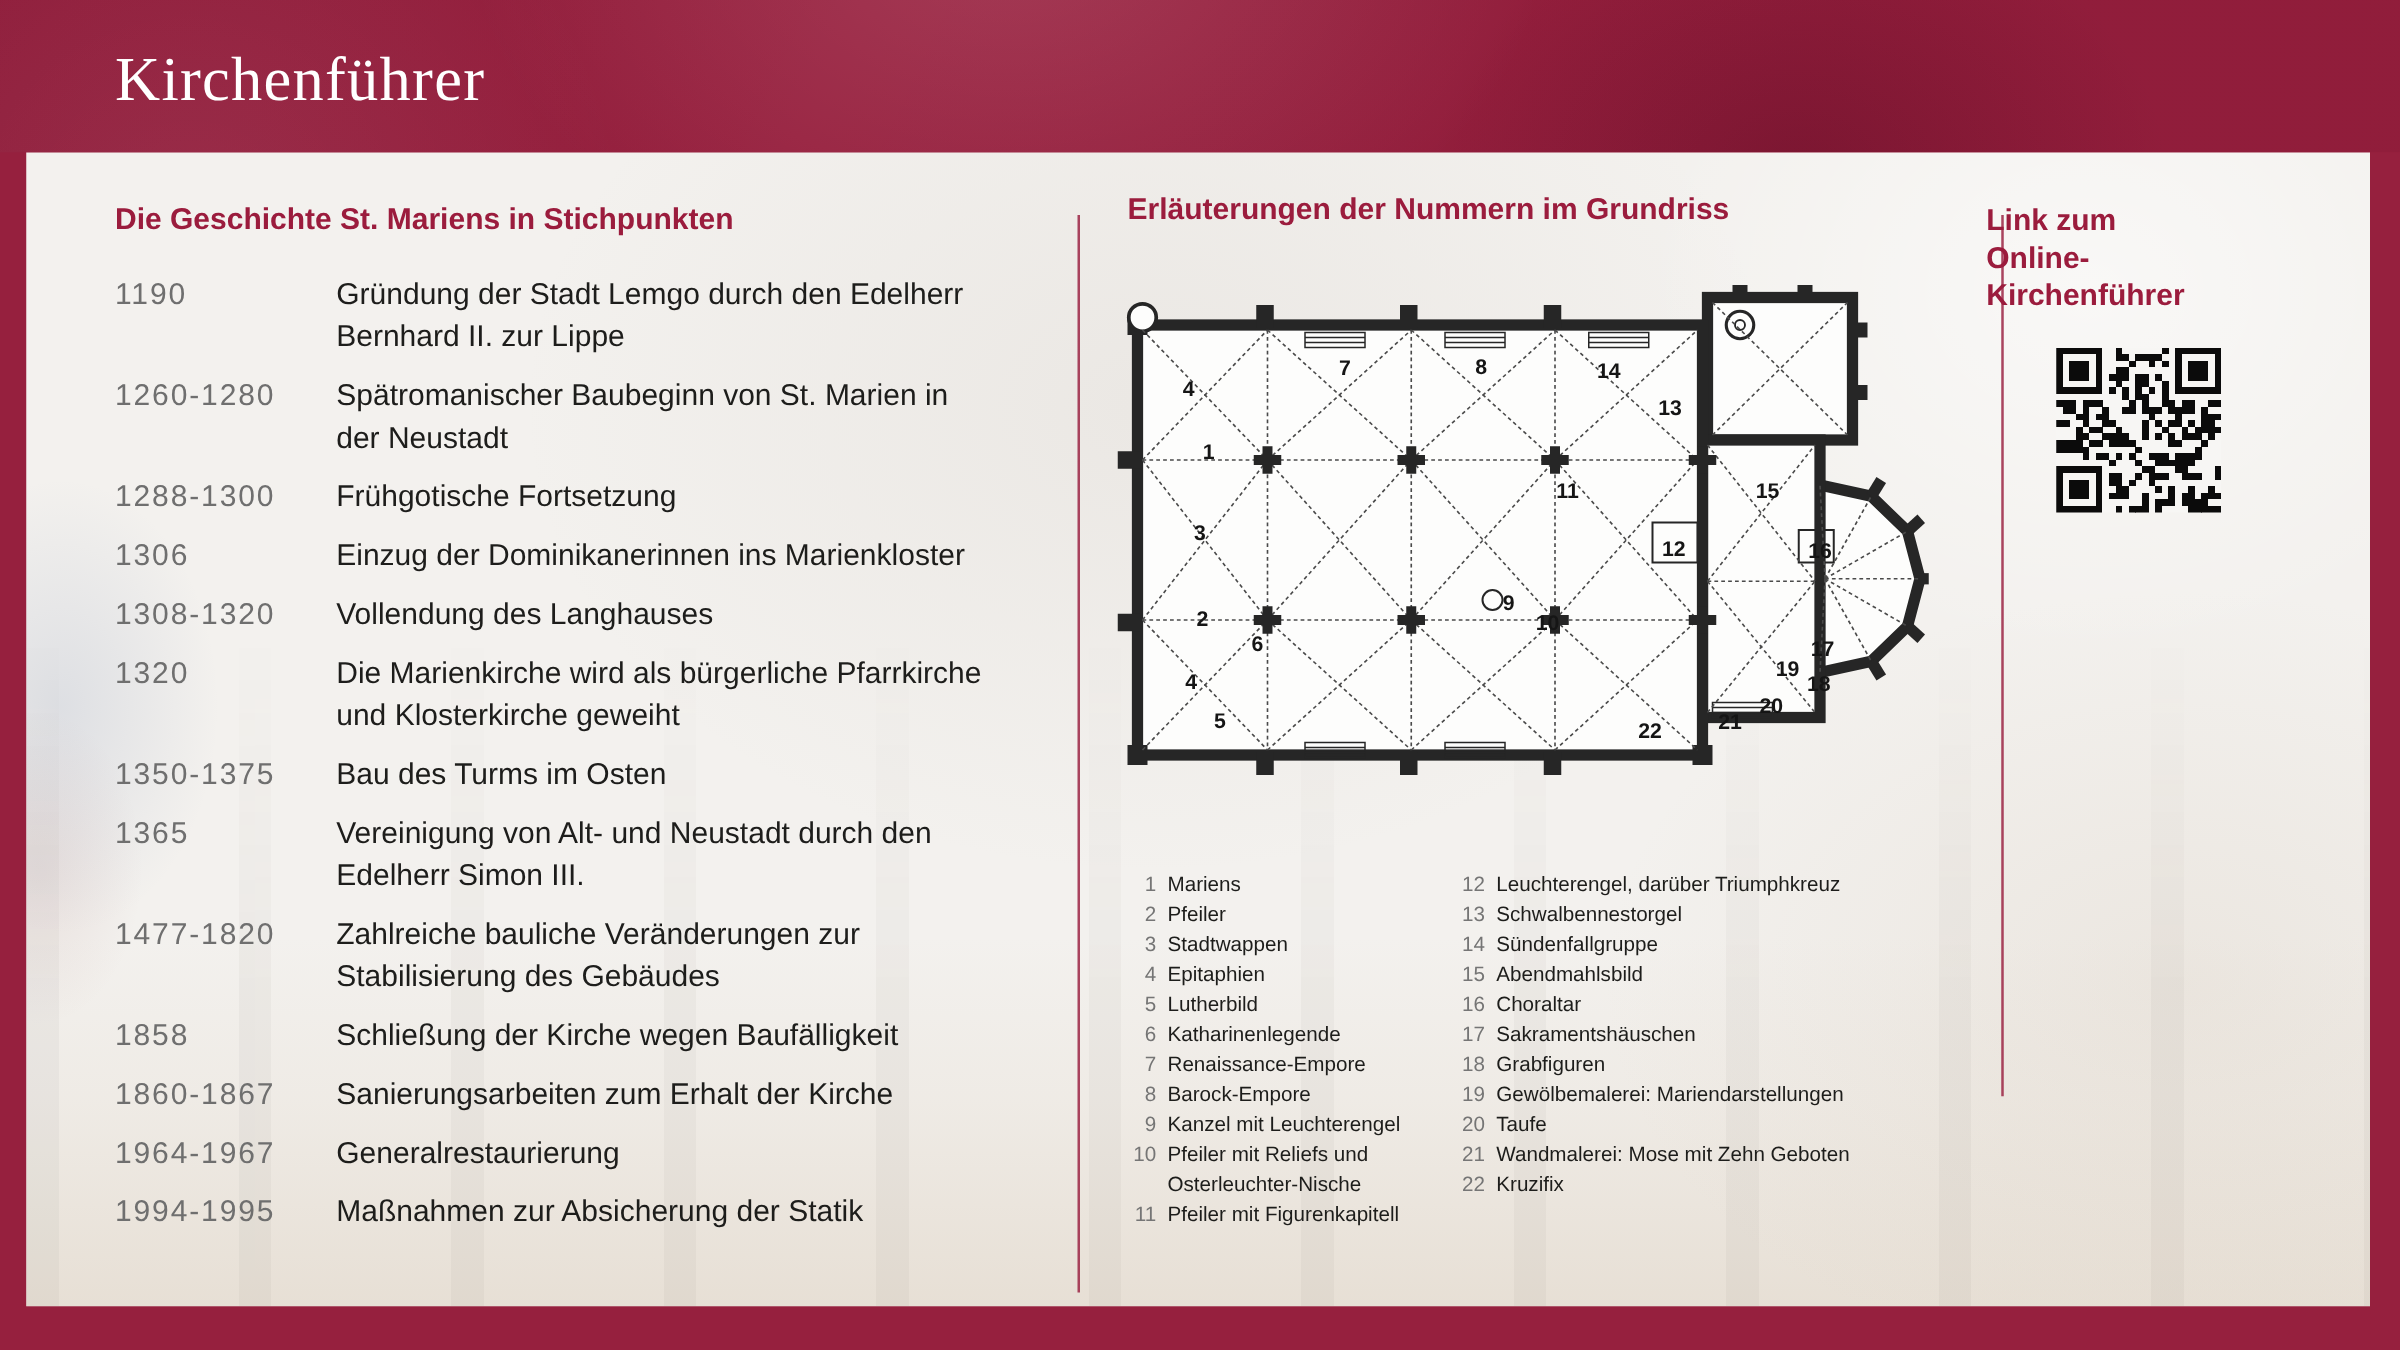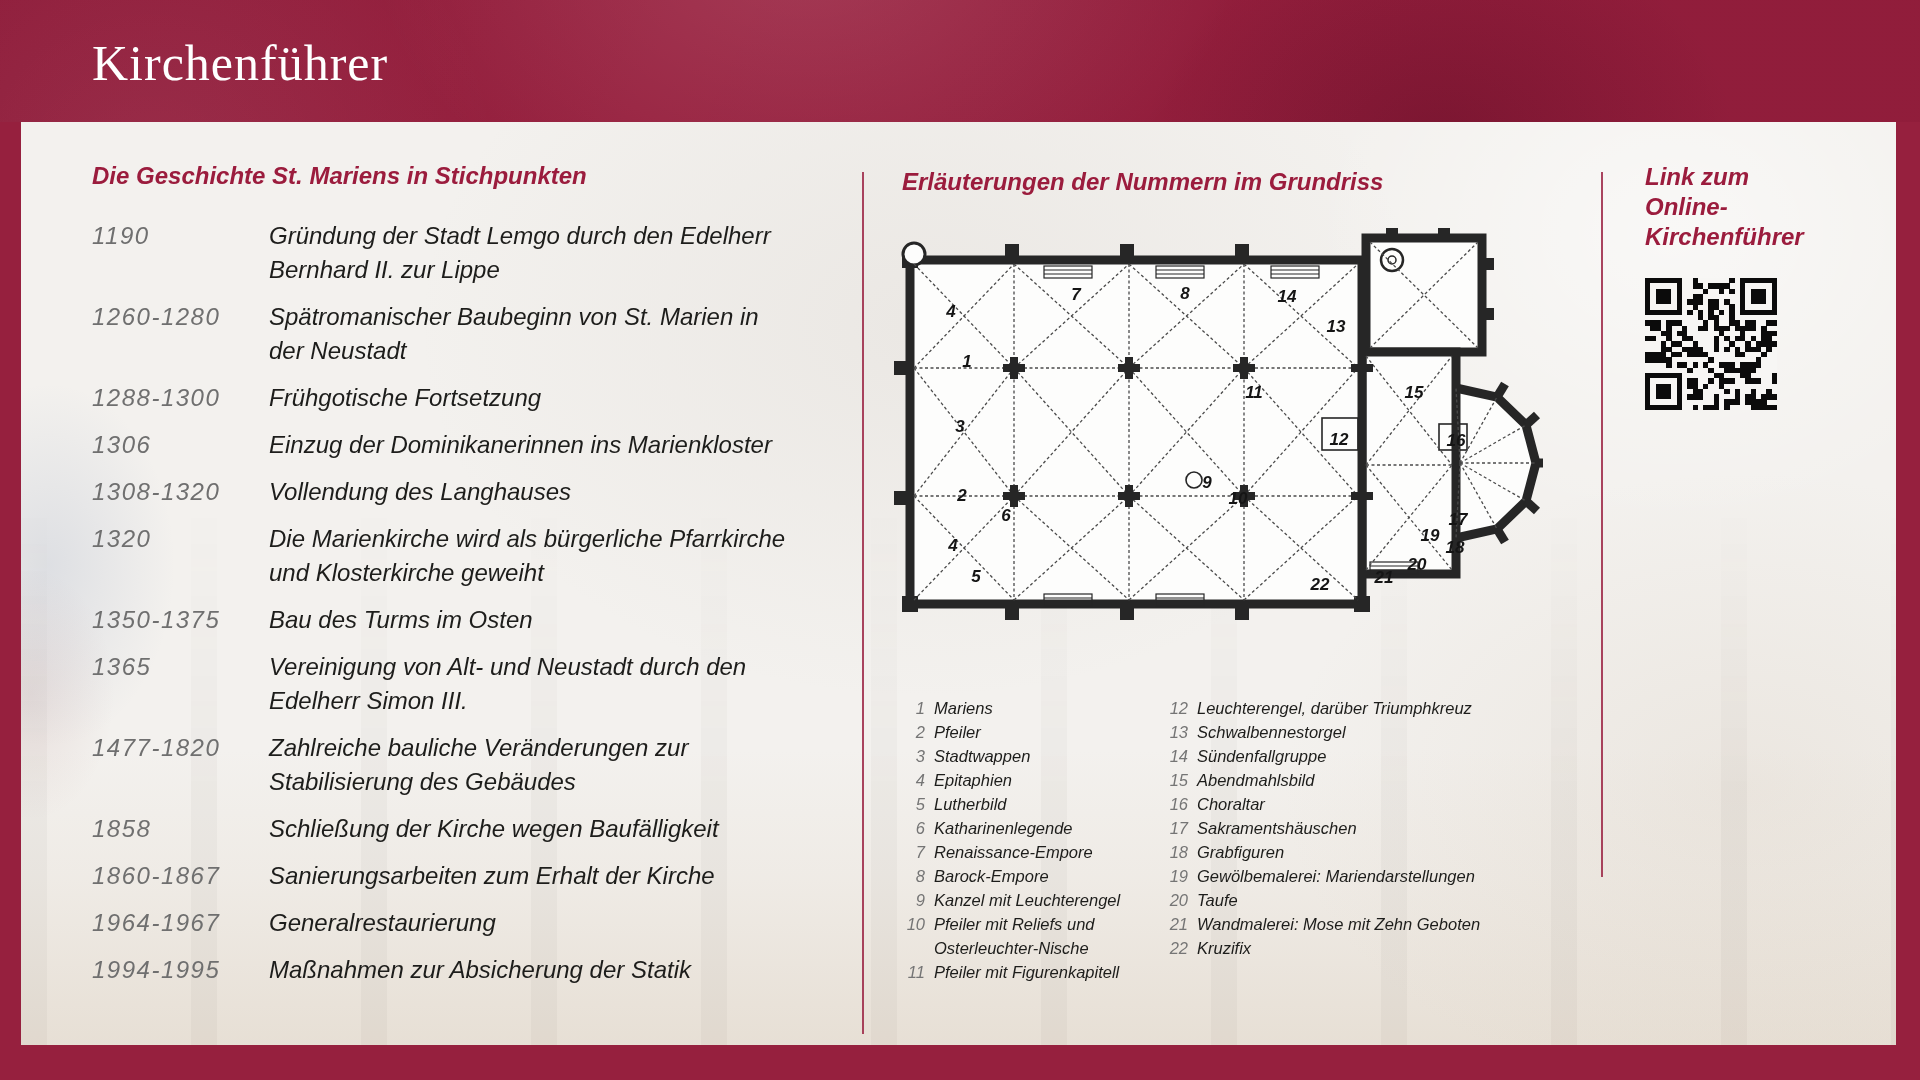--- a/index.html
+++ b/index.html
@@ -16,21 +16,21 @@
       radial-gradient(ellipse 420px 300px at 75% 110%, rgba(70,5,25,.28), transparent 70%),
       radial-gradient(ellipse 500px 500px at 8% 150%, rgba(255,235,240,.08), transparent 70%),
       linear-gradient(115deg, rgba(120,15,45,.25) 0%, transparent 35%, rgba(120,15,45,.18) 75%);
   }
   .page-title{
     position:absolute;left:92px;top:34px;
     font-family:"Liberation Serif", serif;font-weight:400;
     font-size:50px;color:#ffffff;letter-spacing:1px;
   }
   
-  .panel{position:absolute;left:21px;top:122px;width:1875px;height:923px;background:#f3f1ee;overflow:hidden;font-style:italic;}
+  .panel{position:absolute;left:21px;top:122px;width:1875px;height:923px;background:#f3f1ee;overflow:hidden;}
   .panel-photo{position:absolute;inset:0;pointer-events:none;
     background:
       radial-gradient(ellipse 180px 260px at 1.5% 48%, rgba(110,130,170,.16), transparent 70%),
       radial-gradient(ellipse 120px 180px at 0.5% 62%, rgba(150,90,90,.12), transparent 70%),
       radial-gradient(ellipse 700px 520px at 48% 22%, rgba(185,175,165,.14), transparent 72%),
       radial-gradient(ellipse 520px 420px at 88% 12%, rgba(255,255,255,.5), transparent 70%),
       radial-gradient(ellipse 620px 420px at 92% 72%, rgba(200,182,160,.18), transparent 75%),
       linear-gradient(to top, rgba(203,182,155,.30), rgba(203,182,155,.10) 18%, transparent 32%);
   }
   .panel-ribs{position:absolute;inset:0;pointer-events:none;opacity:.05;
@@ -53,21 +53,21 @@
 
   
   .legend{position:absolute;top:574px;}
   #legend-left{left:878px;}
   #legend-right{left:1141px;}
   .lg-row{display:flex;font-size:16.5px;line-height:24px;}
   .lg-no{flex:none;width:26px;text-align:right;color:#757575;}
   .lg-label{margin-left:9px;color:#1d1d1b;white-space:pre-line;}
 
   
-  #qr-heading{left:1624px;top:40px;line-height:30px;white-space:pre-line;}
+  #qr-heading{left:1568px;top:40px;line-height:30px;white-space:pre-line;}
   #qr-box{position:absolute;left:1624px;top:156px;width:132px;height:132px;}
 </style>
 </head>
 <body>
 
 <div class="header">
   <div class="header-overlay"></div>
   <div class="page-title">Kirchenführer</div>
 </div>
 
@@ -131,21 +131,21 @@
         <div class="t-text">Generalrestaurierung</div>
       </div>
       <div class="t-row">
         <div class="t-date">1994-1995</div>
         <div class="t-text">Maßnahmen zur Absicherung der Statik</div>
       </div>
     </div>
 
   <div class="vdiv" style="left:841px;top:50px;height:862px;"></div>
 
-  <h2 class="sec" style="left:881px;top:46px;">Erläuterungen der Nummern im Grundriss</h2>
+  <h2 class="sec" style="left:881px;top:32px;">Erläuterungen der Nummern im Grundriss</h2>
 
   <div id="plan-wrap">
     <svg id="plan-svg" viewBox="0 0 650 420" width="650" height="420">
 
       <g stroke="#262626" stroke-linejoin="miter" fill="#fdfdfc">
         <rect x="472" y="10" width="116" height="114" stroke-width="9"></rect>
         <path d="M562,160 L603,169 L632,197 L642,235 L632,273 L603,301 L562,310" stroke-width="9"></path>
         <rect x="468" y="124" width="94" height="222" stroke-width="9"></rect>
         <rect x="16" y="32" width="452" height="344" stroke-width="9"></rect>
       </g>

